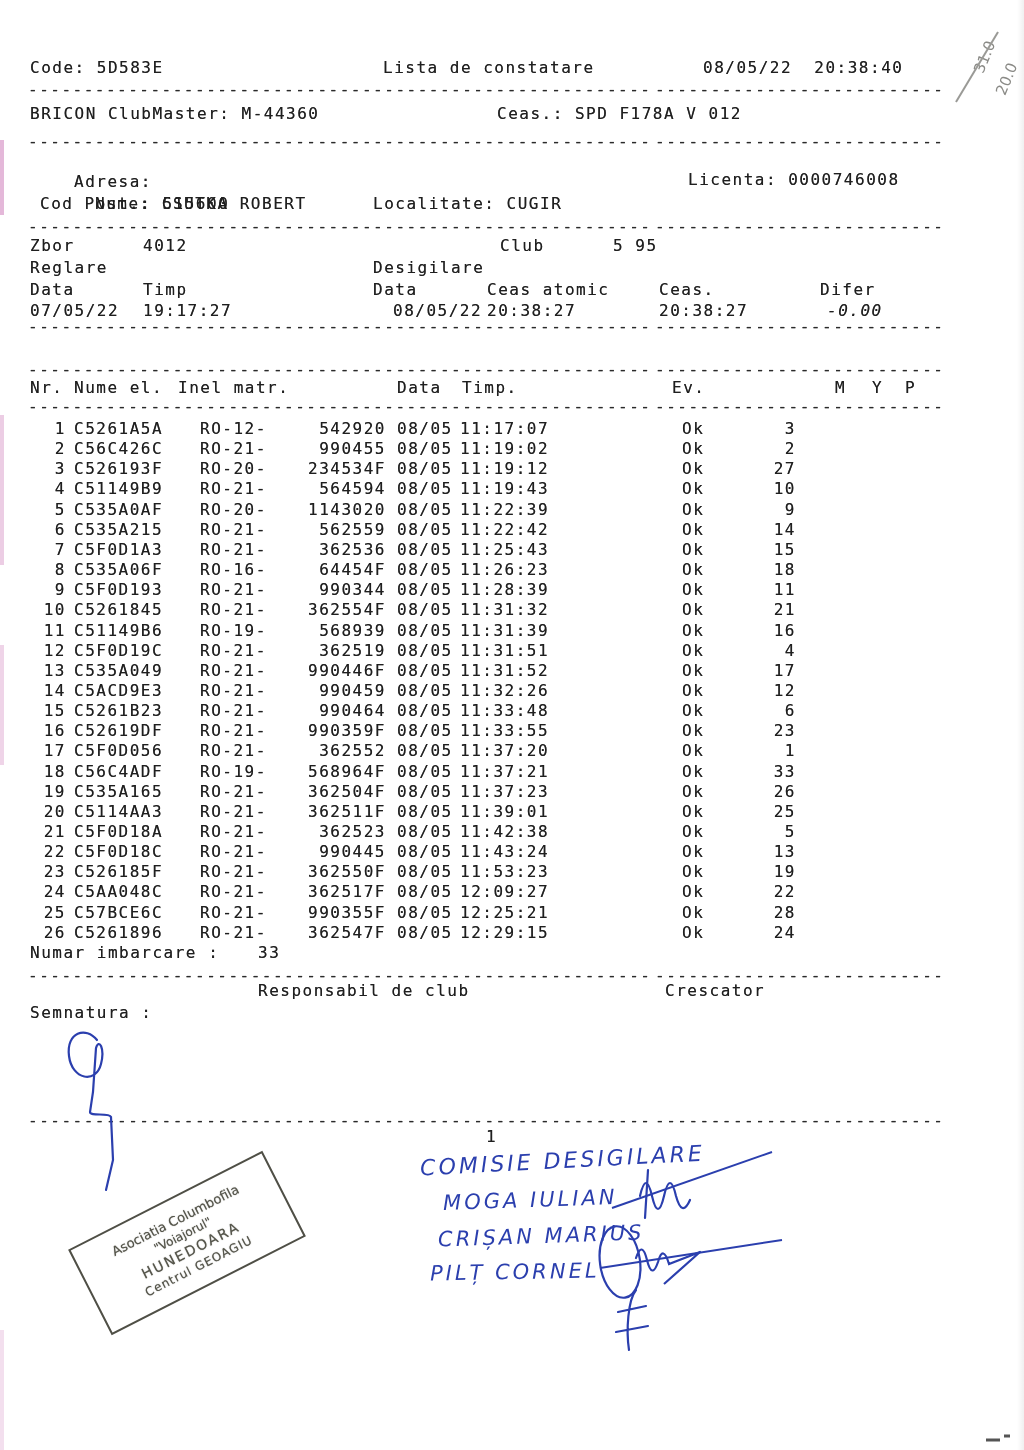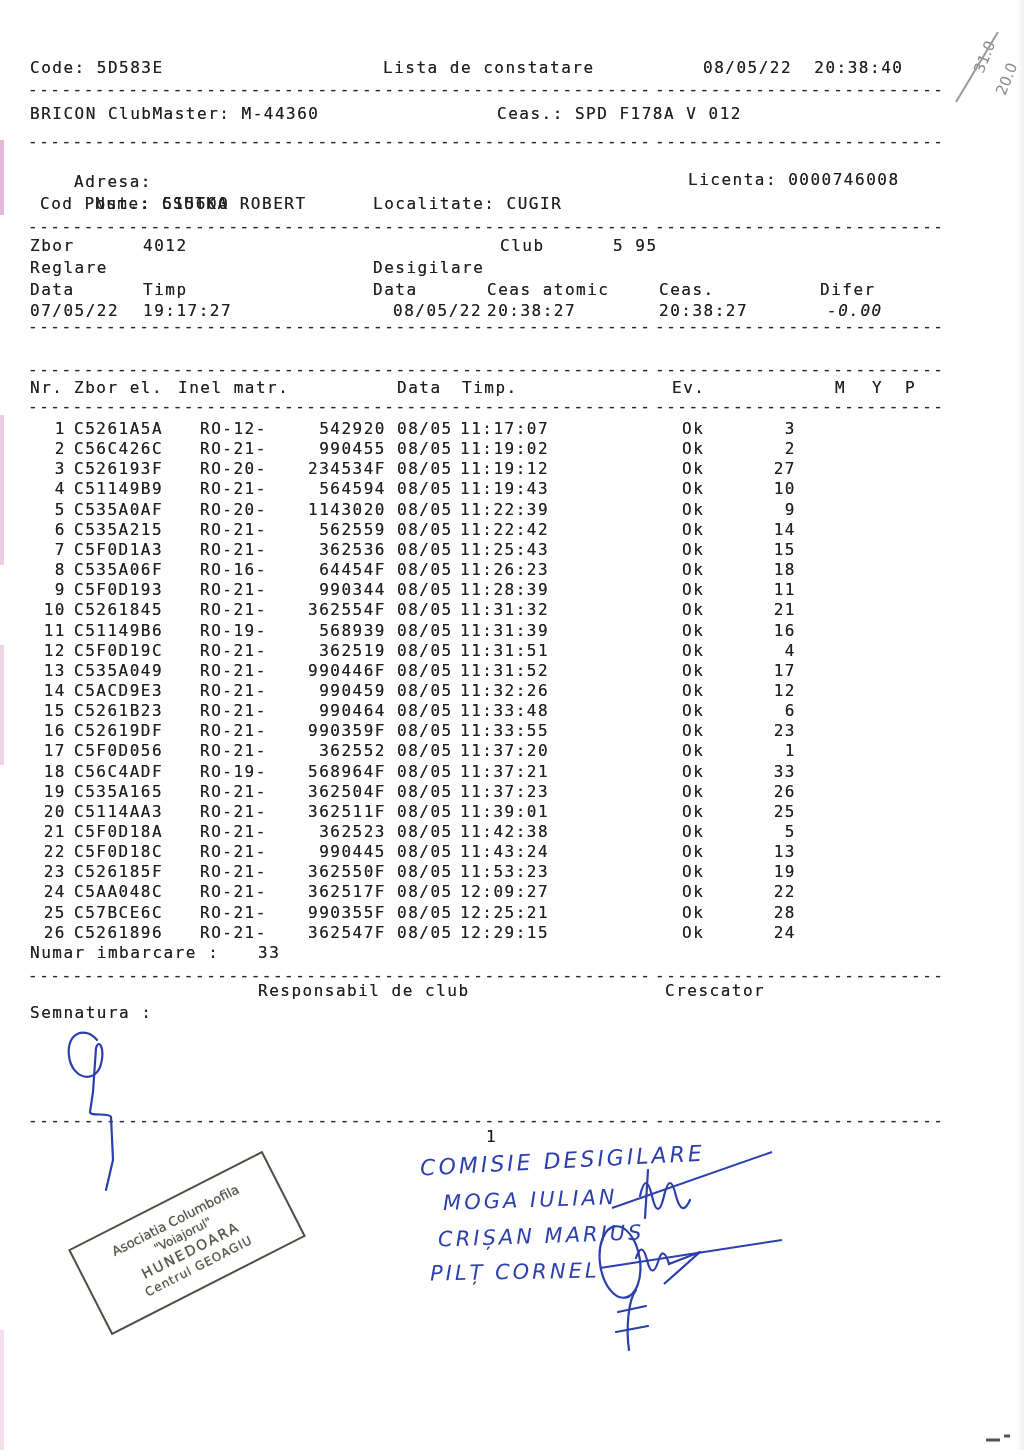--- a/index.html
+++ b/index.html
@@ -137,21 +137,21 @@
     <span class="r">--------------------------</span>
   </div>
 
 
   <div class="sep" style="top:360px;">
     <span class="l">--------------------------------------------------------</span>
     <span class="r">--------------------------</span>
   </div>
 
   <span class="m" style="left:30px;top:378px;">Nr.</span>
-  <span class="m" style="left:74px;top:378px;">Zbor el.</span>
+  <span class="m" style="left:74px;top:378px;">Nume el.</span>
   <span class="m" style="left:178px;top:378px;">Inel matr.</span>
   <span class="m" style="left:397px;top:378px;">Data</span>
   <span class="m" style="left:462px;top:378px;">Timp.</span>
   <span class="m" style="left:672px;top:378px;">Ev.</span>
   <span class="m" style="left:835px;top:378px;">M</span>
   <span class="m" style="left:872px;top:378px;">Y</span>
   <span class="m" style="left:905px;top:378px;">P</span>
 
   <div class="sep" style="top:397px;">
     <span class="l">--------------------------------------------------------</span>

